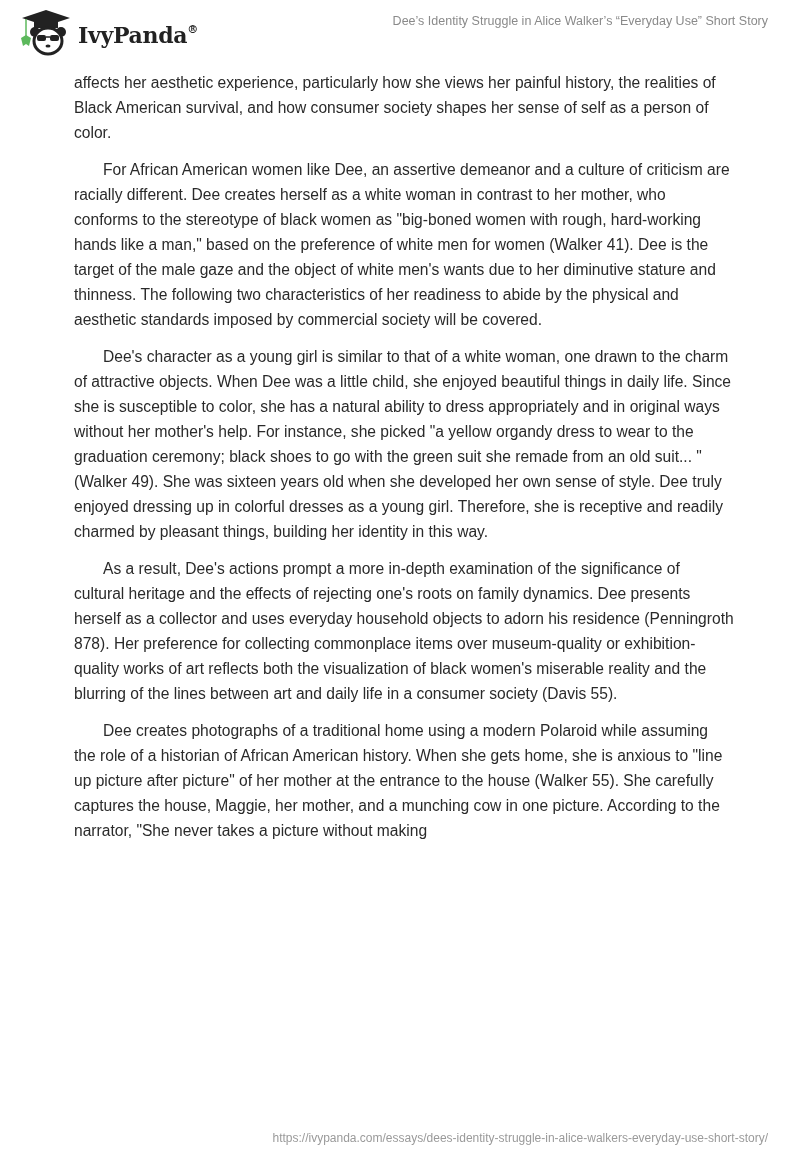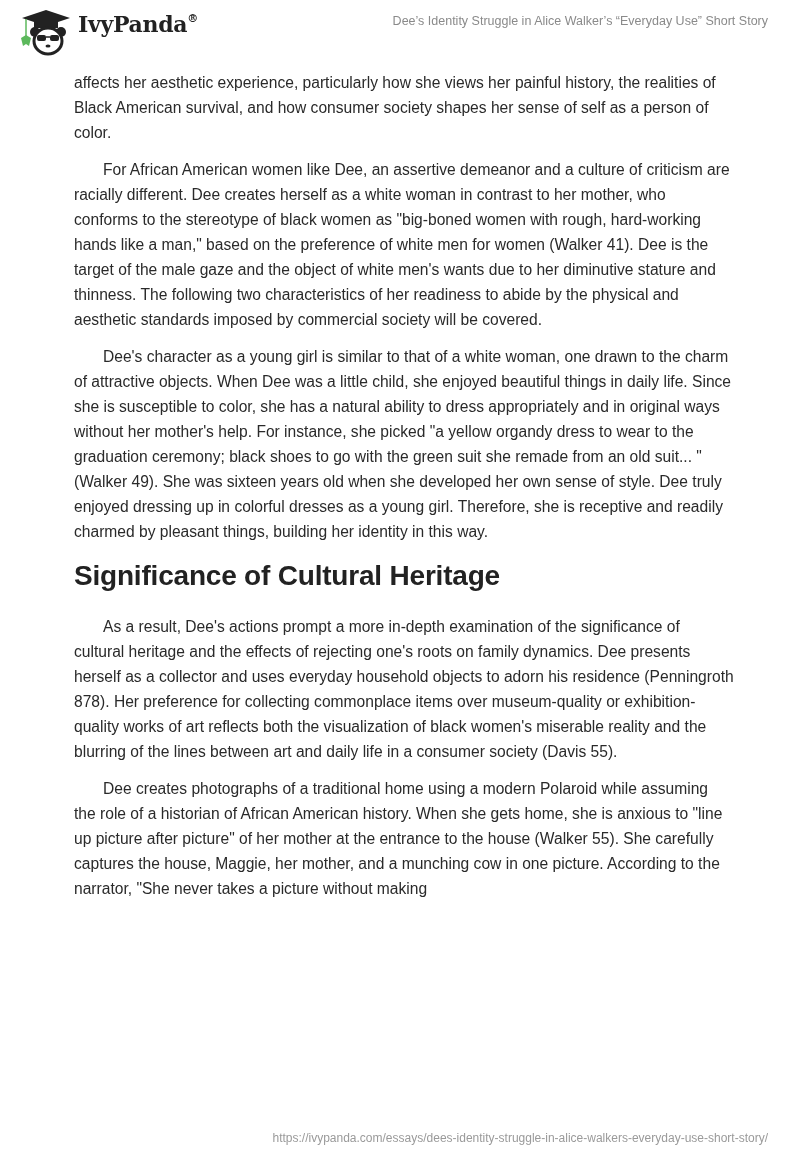--- a/index.html
+++ b/index.html
@@ -1,19 +1,19 @@
 <!DOCTYPE html>
 <html><head>
 <meta charset="utf-8">
 <style>
   html, body { margin:0; padding:0; background:#ffffff; }
   body { width:800px; height:1160px; position:relative; overflow:hidden;
          font-family:"Liberation Sans", sans-serif; color:#222222; }
   .header { position:absolute; left:0; top:0; width:800px; height:60px; }
-  .logo { position:absolute; left:16px; top:8px; display:flex; align-items:flex-start; }
+  .logo { position:absolute; left:16px; top:8px; display:flex; align-items:center; }
   .logo-mark { width:60px; height:48px; position:relative; }
   .logo-text { font-family:"DejaVu Serif", serif; font-weight:bold; font-size:22px; color:#222;
                margin-left:2px; letter-spacing:-0.3px; position:relative; top:3px; }
   .logo-text sup { font-size:11px; position:relative; top:-2px; }
   .doc-title { position:absolute; right:32px; top:14px; font-size:12.5px; color:#8a8a8a; }
   .content { position:absolute; left:74px; top:70px; width:660px; }
   p { margin:0 0 12px 0; font-size:15.6px; line-height:25px; color:#2a2a2a; }
   p.indent { text-indent:29px; }
   h2 { margin:0; font-size:28px; font-weight:bold; color:#222; letter-spacing:-0.2px; }
   .h-gender { margin-top:16px; margin-bottom:22px; }
@@ -50,18 +50,17 @@
   </div>
   <div class="doc-title">Dee’s Identity Struggle in Alice Walker’s “Everyday Use” Short Story</div>
 </div>
 
 <div class="content">
   <p>affects her aesthetic experience, particularly how she views her painful history, the realities of Black American survival, and how consumer society shapes her sense of self as a person of color.</p>
 
   <p class="indent">For African American women like Dee, an assertive demeanor and a culture of criticism are racially different. Dee creates herself as a white woman in contrast to her mother, who conforms to the stereotype of black women as "big-boned women with rough, hard-working hands like a man," based on the preference of white men for women (Walker 41). Dee is the target of the male gaze and the object of white men's wants due to her diminutive stature and thinness. The following two characteristics of her readiness to abide by the physical and aesthetic standards imposed by commercial society will be covered.</p>
   <p class="indent">Dee's character as a young girl is similar to that of a white woman, one drawn to the charm of attractive objects. When Dee was a little child, she enjoyed beautiful things in daily life. Since she is susceptible to color, she has a natural ability to dress appropriately and in original ways without her mother's help. For instance, she picked "a yellow organdy dress to wear to the graduation ceremony; black shoes to go with the green suit she remade from an old suit... " (Walker 49). She was sixteen years old when she developed her own sense of style. Dee truly enjoyed dressing up in colorful dresses as a young girl. Therefore, she is receptive and readily charmed by pleasant things, building her identity in this way.</p>
 
-  <h2 class="h-sig">Significance of Cultural Heritage</h2>
   <p class="indent">As a result, Dee's actions prompt a more in-depth examination of the significance of cultural heritage and the effects of rejecting one's roots on family dynamics. Dee presents herself as a collector and uses everyday household objects to adorn his residence (Penningroth 878). Her preference for collecting commonplace items over museum-quality or exhibition-quality works of art reflects both the visualization of black women's miserable reality and the blurring of the lines between art and daily life in a consumer society (Davis 55).</p>
   <p class="indent">Dee creates photographs of a traditional home using a modern Polaroid while assuming the role of a historian of African American history. When she gets home, she is anxious to "line up picture after picture" of her mother at the entrance to the house (Walker 55). She carefully captures the house, Maggie, her mother, and a munching cow in one picture. According to the narrator, "She never takes a picture without making</p>
 </div>
 
 <div class="footer-url">https://ivypanda.com/essays/dees-identity-struggle-in-alice-walkers-everyday-use-short-story/</div>
 
 </body></html>

